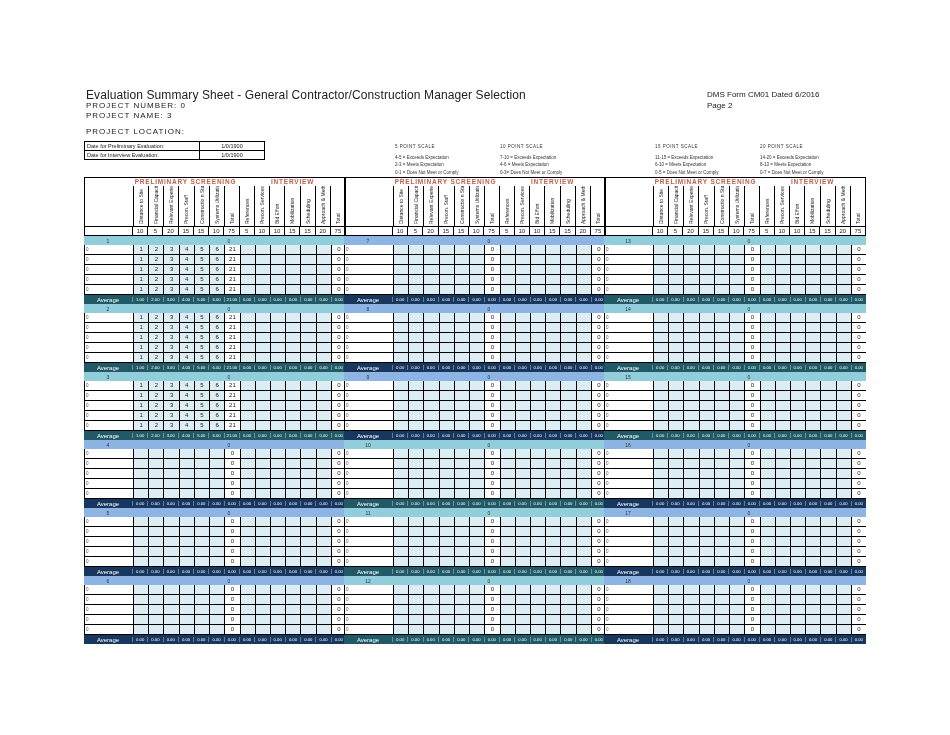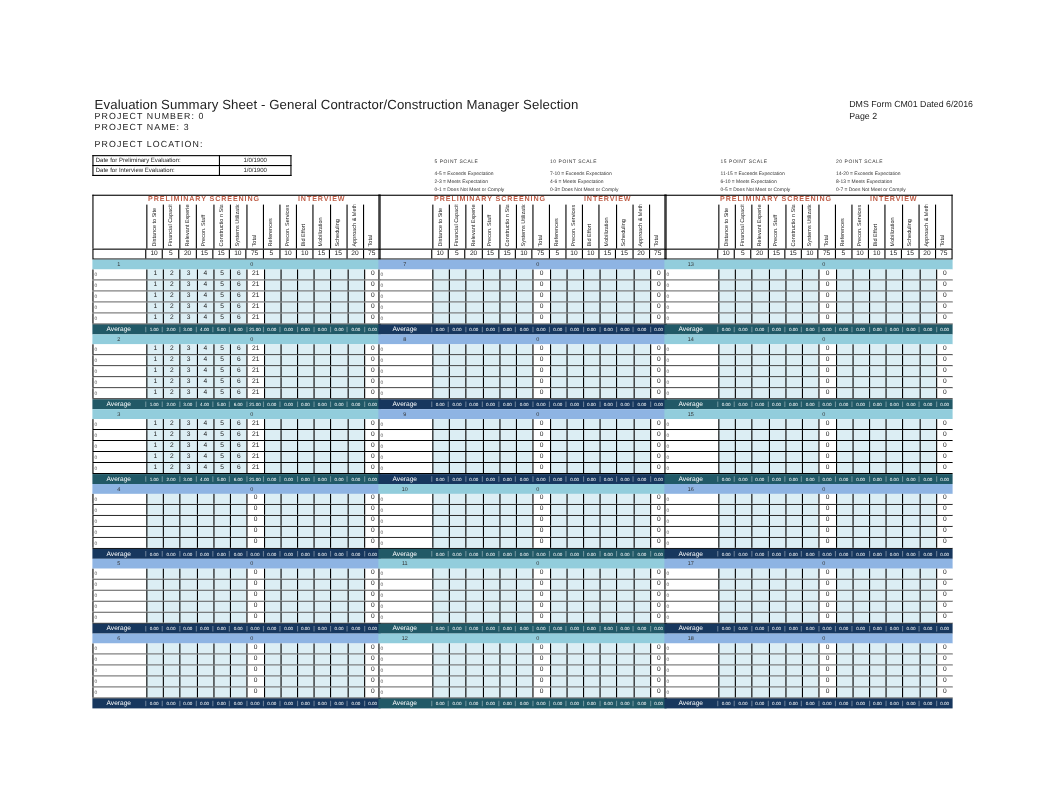--- a/index.html
+++ b/index.html
@@ -1,19 +1,19 @@
 <!DOCTYPE html>
 <html><head>
 <meta charset="utf-8">
 <style>
   html, body { margin:0; padding:0; background:#ffffff; }
   body { width:950px; height:735px; position:relative; overflow:hidden; font-family:"Liberation Sans", sans-serif; color:#222; }
   .title { position:absolute; left:86px; top:88px; font-size:12px; letter-spacing:0.1px; }
   .proj { position:absolute; left:86px; font-size:8px; letter-spacing:1px; }
-  .formref { position:absolute; left:772px; font-size:8px; }
+  .formref { position:absolute; left:707px; font-size:8px; }
   .dates { position:absolute; left:84px; top:141px; border-collapse:collapse; font-size:5.5px; }
   .dates td { border:1.5px solid #000; padding:0 2px; height:8px; }
   .dates td.v { width:60px; text-align:center; }
   .dates td.l { width:110px; }
   .scale { position:absolute; font-size:4.5px; line-height:7.5px; color:#333; }
   .scale .h { letter-spacing:0.5px; margin-bottom:3px; }
   .panel { position:absolute; top:177px; width:262px; }
   .hdr { position:relative; height:48px; border:1px solid #000; border-bottom:none; }
   .hdr .lab { position:absolute; top:0; height:8px; font-size:6.5px; color:#c0604a; letter-spacing:0.8px; font-weight:bold; text-align:center; }
   .hdr .cols { position:absolute; left:48px; top:8px; right:0; bottom:0; display:flex; }

